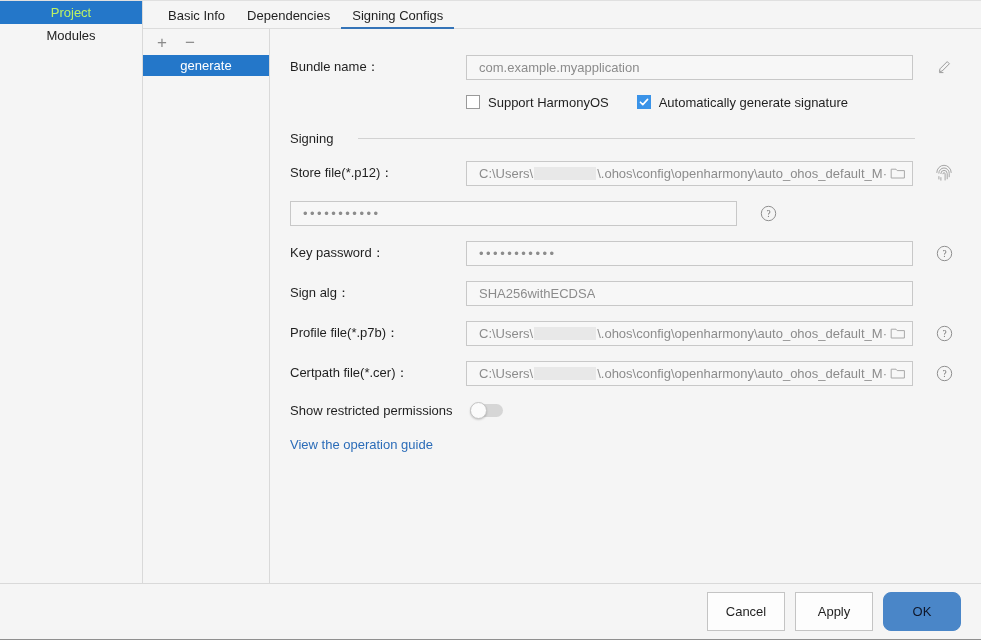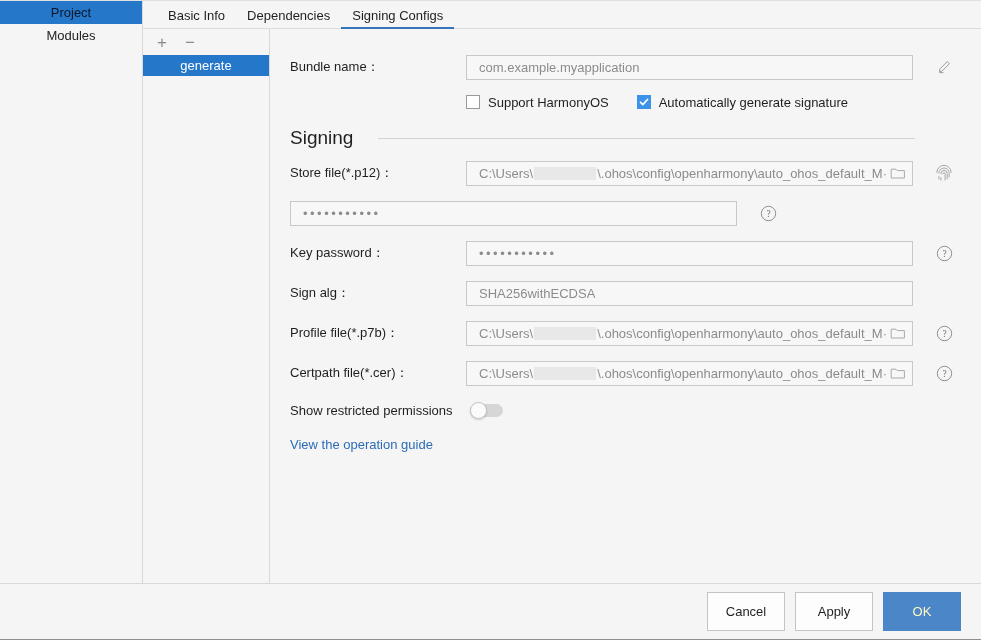--- a/index.html
+++ b/index.html
@@ -70,21 +70,21 @@
     height: 23px;
     line-height: 23px;
     text-align: center;
     font-size: 13px;
     color: #222;
     cursor: pointer;
     user-select: none;
   }
   .side-item.active {
     background: #2477c9;
-    color: #0f172a;
+    color: #bef264;
   }
 
   
   .right-pane {
     flex: 1 1 auto;
     display: flex;
     flex-direction: column;
     min-width: 0;
   }
 
@@ -264,21 +264,21 @@
 
   
   .section {
     display: flex;
     align-items: center;
     padding-left: 20px;
     height: 30px;
     margin-top: 6px;
   }
   .section-title {
-    font-size: 19px;
+    font-size: 13px;
     color: #1f1f1f;
     margin-right: 25px;
     white-space: nowrap;
   }
   .section-line {
     flex: 1 1 auto;
     height: 1px;
     background: #d2d2d2;
     margin-right: 66px;
   }
@@ -333,21 +333,22 @@
     font-size: 13px;
     border: 1px solid #c4c4c4;
     background: #fdfdfd;
     color: #1f1f1f;
     cursor: pointer;
     font-family: "Liberation Sans", sans-serif;
   }
   .btn.primary {
     background: #4a86c8;
     border-color: #4a86c8;
-    color: #fef9c3;
+    color: #0f172a;
+    border-radius: 8px;
   }
   .bottom-edge {
     height: 1px;
     background: #8f8f8f;
   }
 </style>
 </head>
 <body>
 
 <div class="window">

